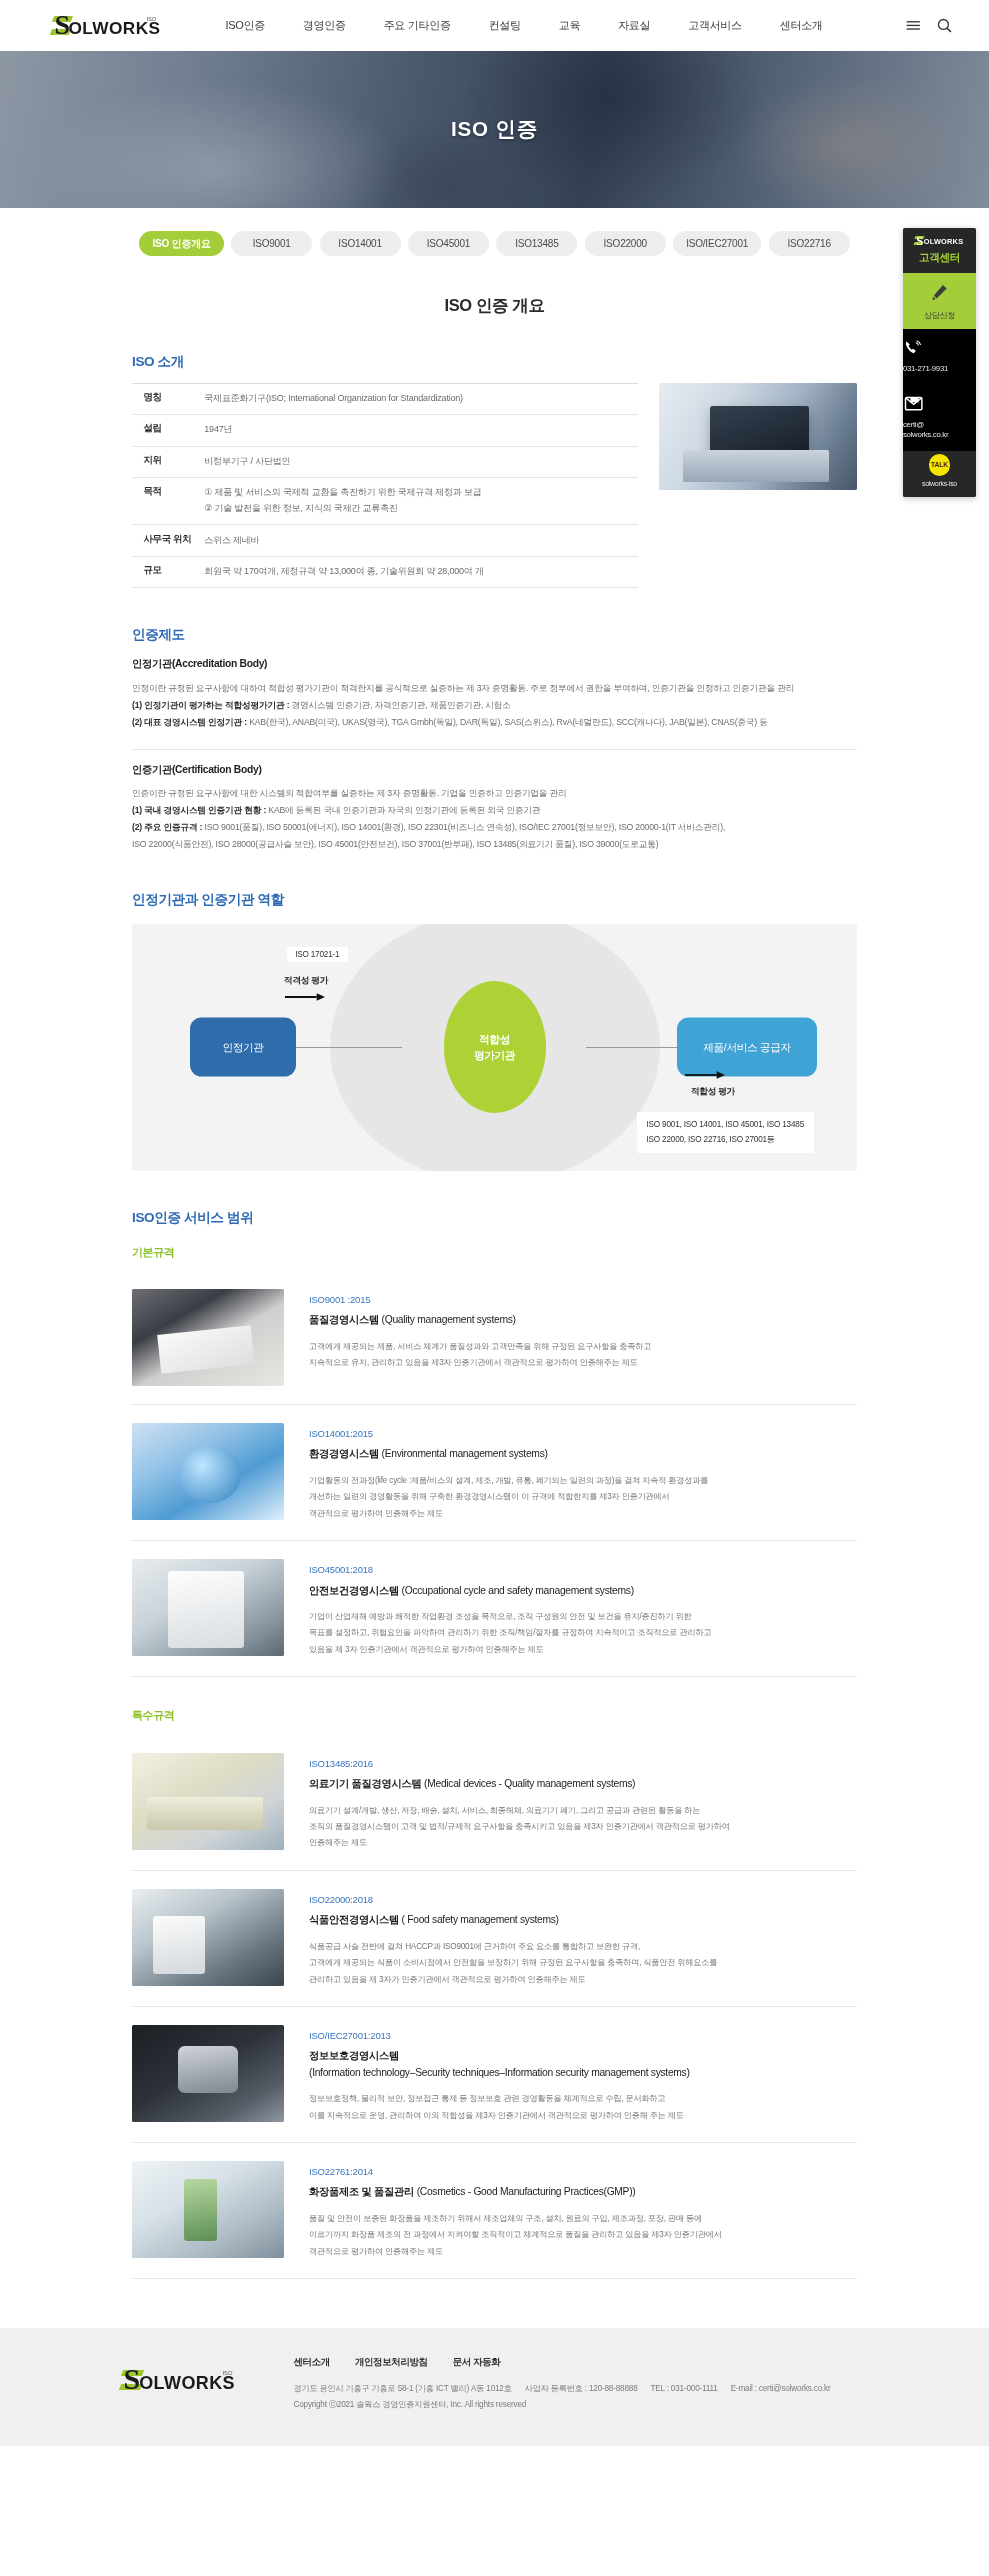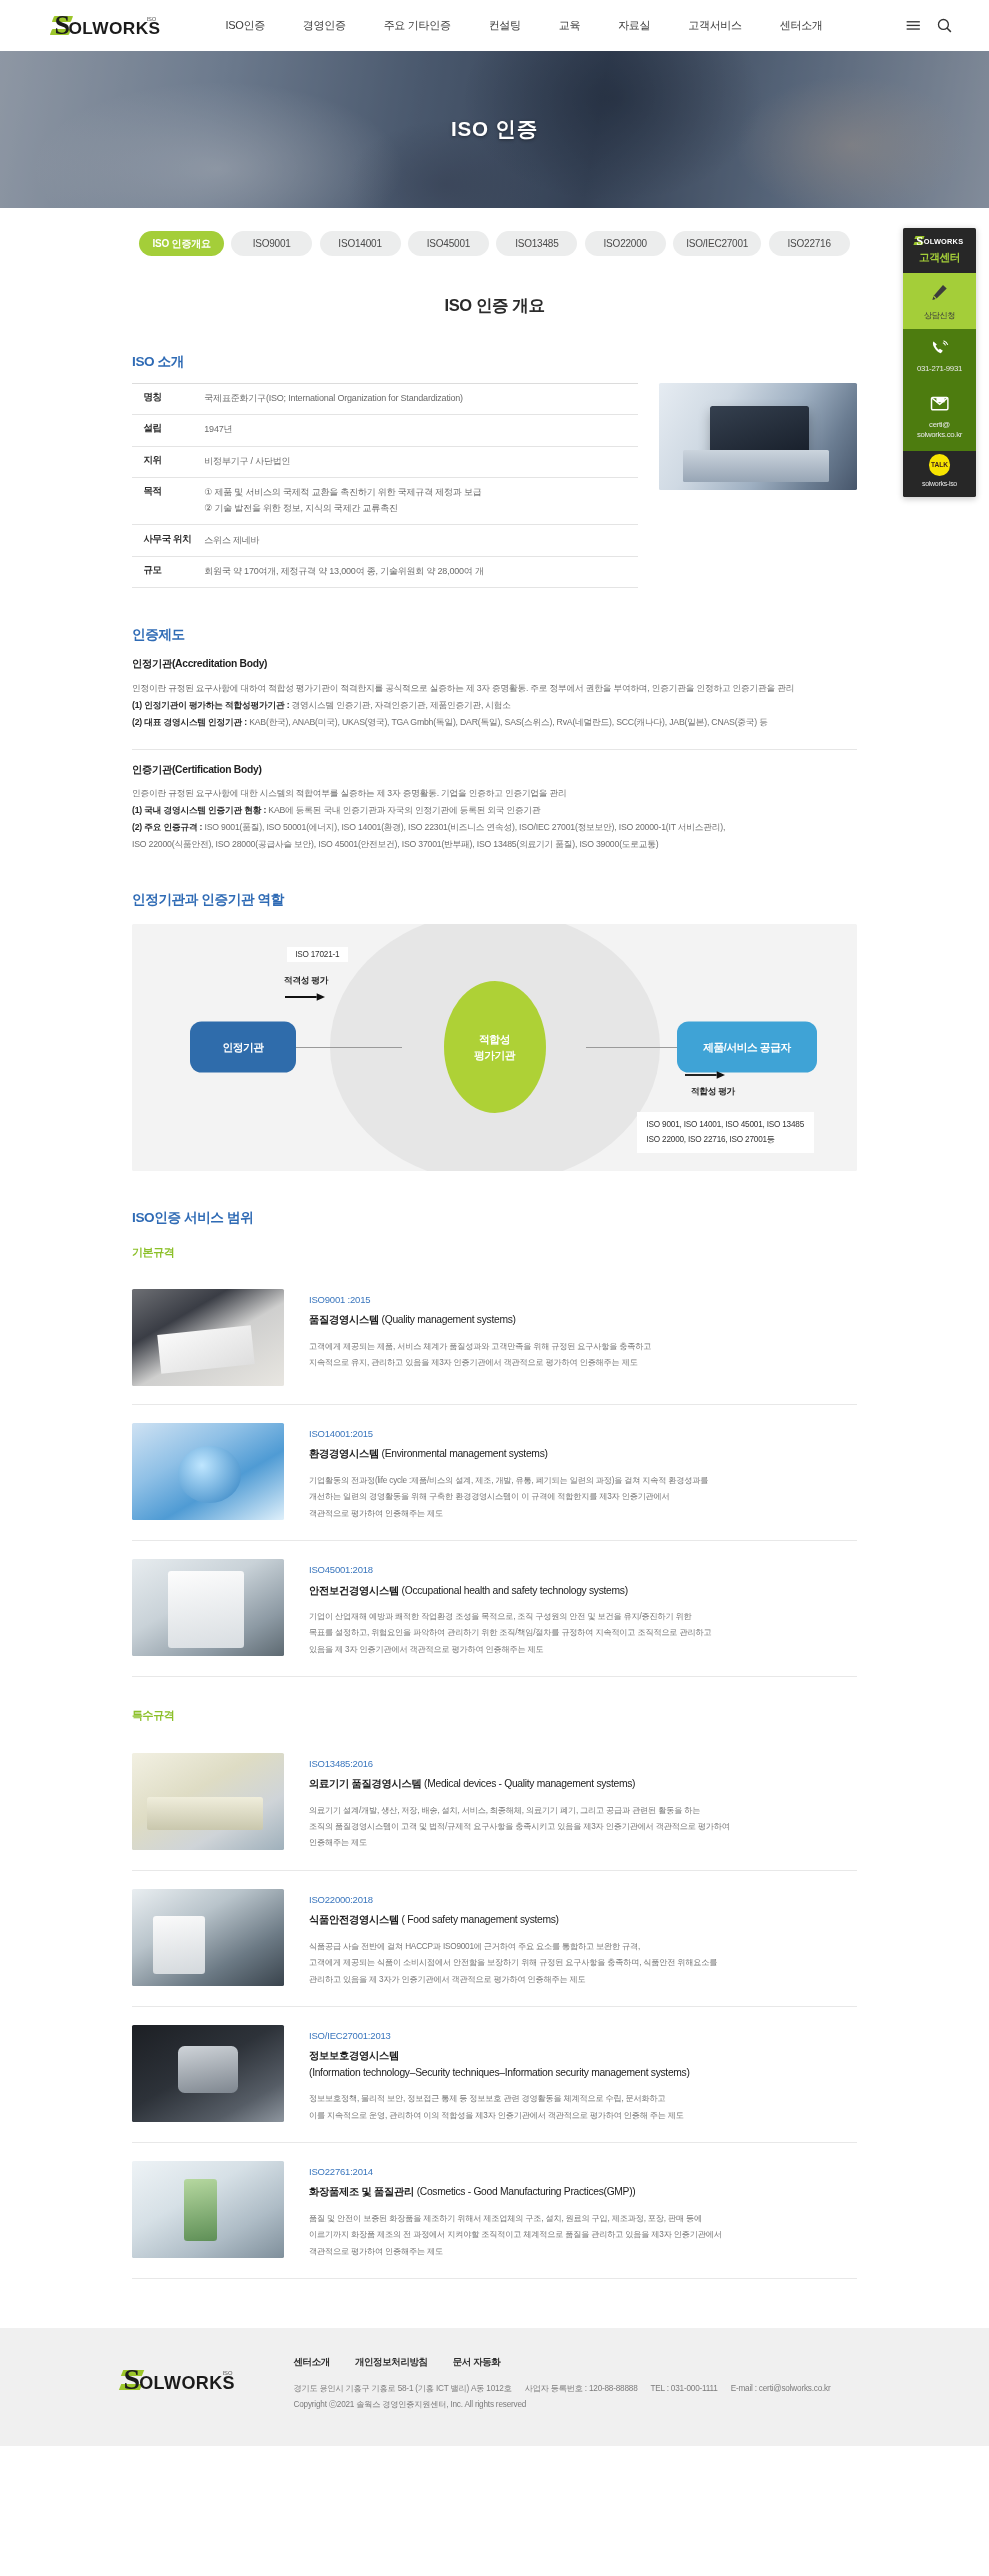--- a/index.html
+++ b/index.html
@@ -135,23 +135,23 @@
   .diagram {
     margin-top:15px; background:#f3f3f3; height:247px; position:relative;
     border-radius:1.6px; overflow:hidden;
   }
   .d-ellipse {
     position:absolute; left:50%; top:50%; transform:translate(-50%,-50%);
     width:330px; height:272px; border-radius:50%; background:#e6e6e6;
   }
   .d-box {
     position:absolute; top:50%; transform:translateY(-50%);
-    width:106px; height:51px; border-radius:11.5px; color:#fff;
+    width:106px; height:59px; border-radius:11.5px; color:#fff;
     display:flex; align-items:center; justify-content:center;
-    font-size:10.7px; font-weight:bold; letter-spacing:-0.4px; text-align:center;
+    font-size:10.7px; font-weight:normal; letter-spacing:-0.4px; text-align:center;
   }
   .d-box.left  { left:58px;  background:#2f6cab; }
   .d-box.right { right:40px; background:#3fa3d6; width:140px; }
   .d-center {
     position:absolute; left:50%; top:50%; transform:translate(-50%,-50%);
     width:102px; height:132px; border-radius:50%; background:#aed136;
     display:flex; flex-direction:column; align-items:center; justify-content:center;
     color:#fff; font-size:10.7px; font-weight:bold; line-height:1.55; text-align:center;
     letter-spacing:-0.4px; z-index:3;
   }
@@ -213,21 +213,21 @@
   }
   .cc-head { background:#272727; padding:7.4px 5px 8.2px; text-align:center; }
   .cc-logo { position:relative; height:12.4px; margin-bottom:3.3px; }
   .cc-logo-s { font-size:12.4px; font-weight:bold; color:#fff; font-family:"Liberation Serif",serif; position:absolute; left:8.2px; top:-1.6px;}
   .cc-logo-bar { position:absolute; width:9px; height:2.9px; background:#9cc62b; transform:skewX(-22deg);}
   .cc-logo-bar.a{ left:7.4px; top:0.8px;} .cc-logo-bar.b{ left:5.8px; top:6.6px;}
   .cc-logo-txt { position:absolute; left:15.7px; top:1.6px; font-size:7.4px; font-weight:bold; color:#fff; letter-spacing:0.2px;}
   .cc-title { color:#a4ce39; font-size:10.7px; font-weight:bold; letter-spacing:-0.4px; }
   .cc-green { background:#a4ce39; padding:9px 3.3px 8.2px; text-align:center; cursor:pointer; }
   .cc-green .cc-lbl { color:#3c3c3c; font-size:8.2px; margin-top:3.3px; letter-spacing:-0.4px;}
-  .cc-dark { background:#4d7c0f; padding:10px 0; text-align:center; cursor:pointer; }
+  .cc-dark { background:#000000; padding:10px 0; text-align:left; cursor:pointer; }
   .cc-dark + .cc-dark { border-top:0; }
   .cc-dark .cc-lbl { color:#e9e9e9; font-size:7.8px; margin-top:4.1px; line-height:1.35; letter-spacing:-0.3px;}
   .cc-kakao { background:#272727; padding:3.3px 3.3px 10px; text-align:center; cursor:pointer;}
   .cc-kakao-badge {
     width:21.4px; height:21.4px; border-radius:50%; background:#f7e400; margin:0 auto 4.1px;
     display:flex; align-items:center; justify-content:center; font-size:6.6px; font-weight:bold; color:#3b1e1e;
   }
   .cc-kakao .cc-lbl { color:#e9e9e9; font-size:7px; letter-spacing:-0.3px;}
 
   
@@ -433,21 +433,21 @@
 개선하는 일련의 경영활동을 위해 구축한 환경경영시스템이 이 규격에 적합한지를 제3자 인증기관에서
 객관적으로 평가하여 인증해주는 제도</div>
         </div>
       </div>
 
       <div class="svc-item">
         <div class="svc-thumb th-lab"></div>
         <div class="svc-body">
           <div class="svc-code">ISO45001:2018</div>
           <div class="svc-name">
-            <span style="font-weight:bold">안전보건경영시스템</span><span> (Occupational health and safety technology systems)</span>
+            <span style="font-weight:bold">안전보건경영시스템</span><span> (Occupational cycle and safety management systems)</span>
           </div>
           <div class="svc-desc" style="white-space:pre-line">기업이 산업재해 예방과 쾌적한 작업환경 조성을 목적으로, 조직 구성원의 안전 및 보건을 유지/증진하기 위한
 목표를 설정하고, 위험요인을 파악하여 관리하기 위한 조직/책임/절차를 규정하여 지속적이고 조직적으로 관리하고
 있음을 제 3자 인증기관에서 객관적으로 평가하여 인증해주는 제도</div>
         </div>
       </div>
 
       <div class="sec-title green" style="margin-top:31px">특수규격</div>
 
       <div class="svc-item">

